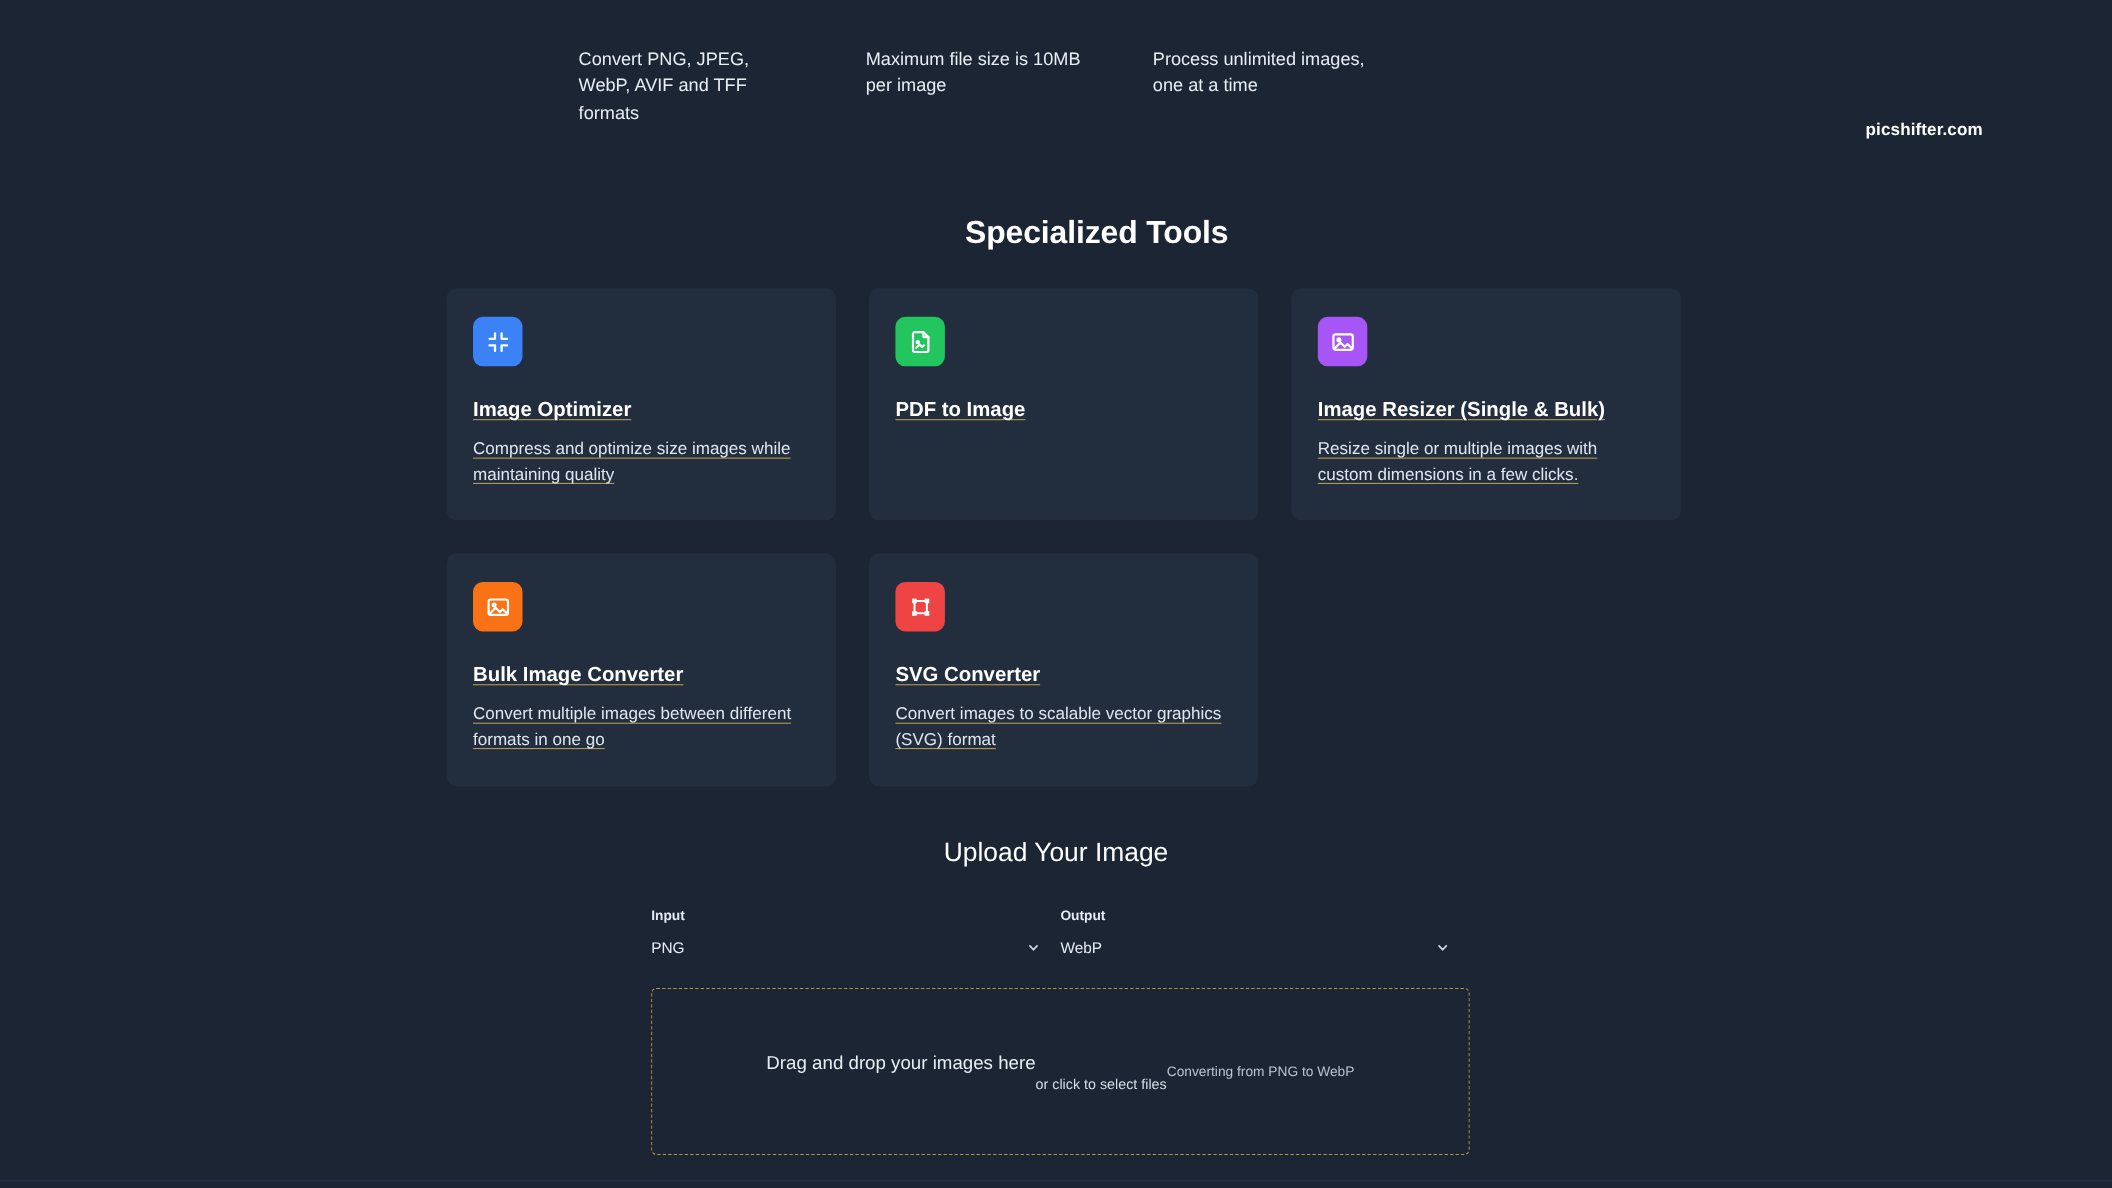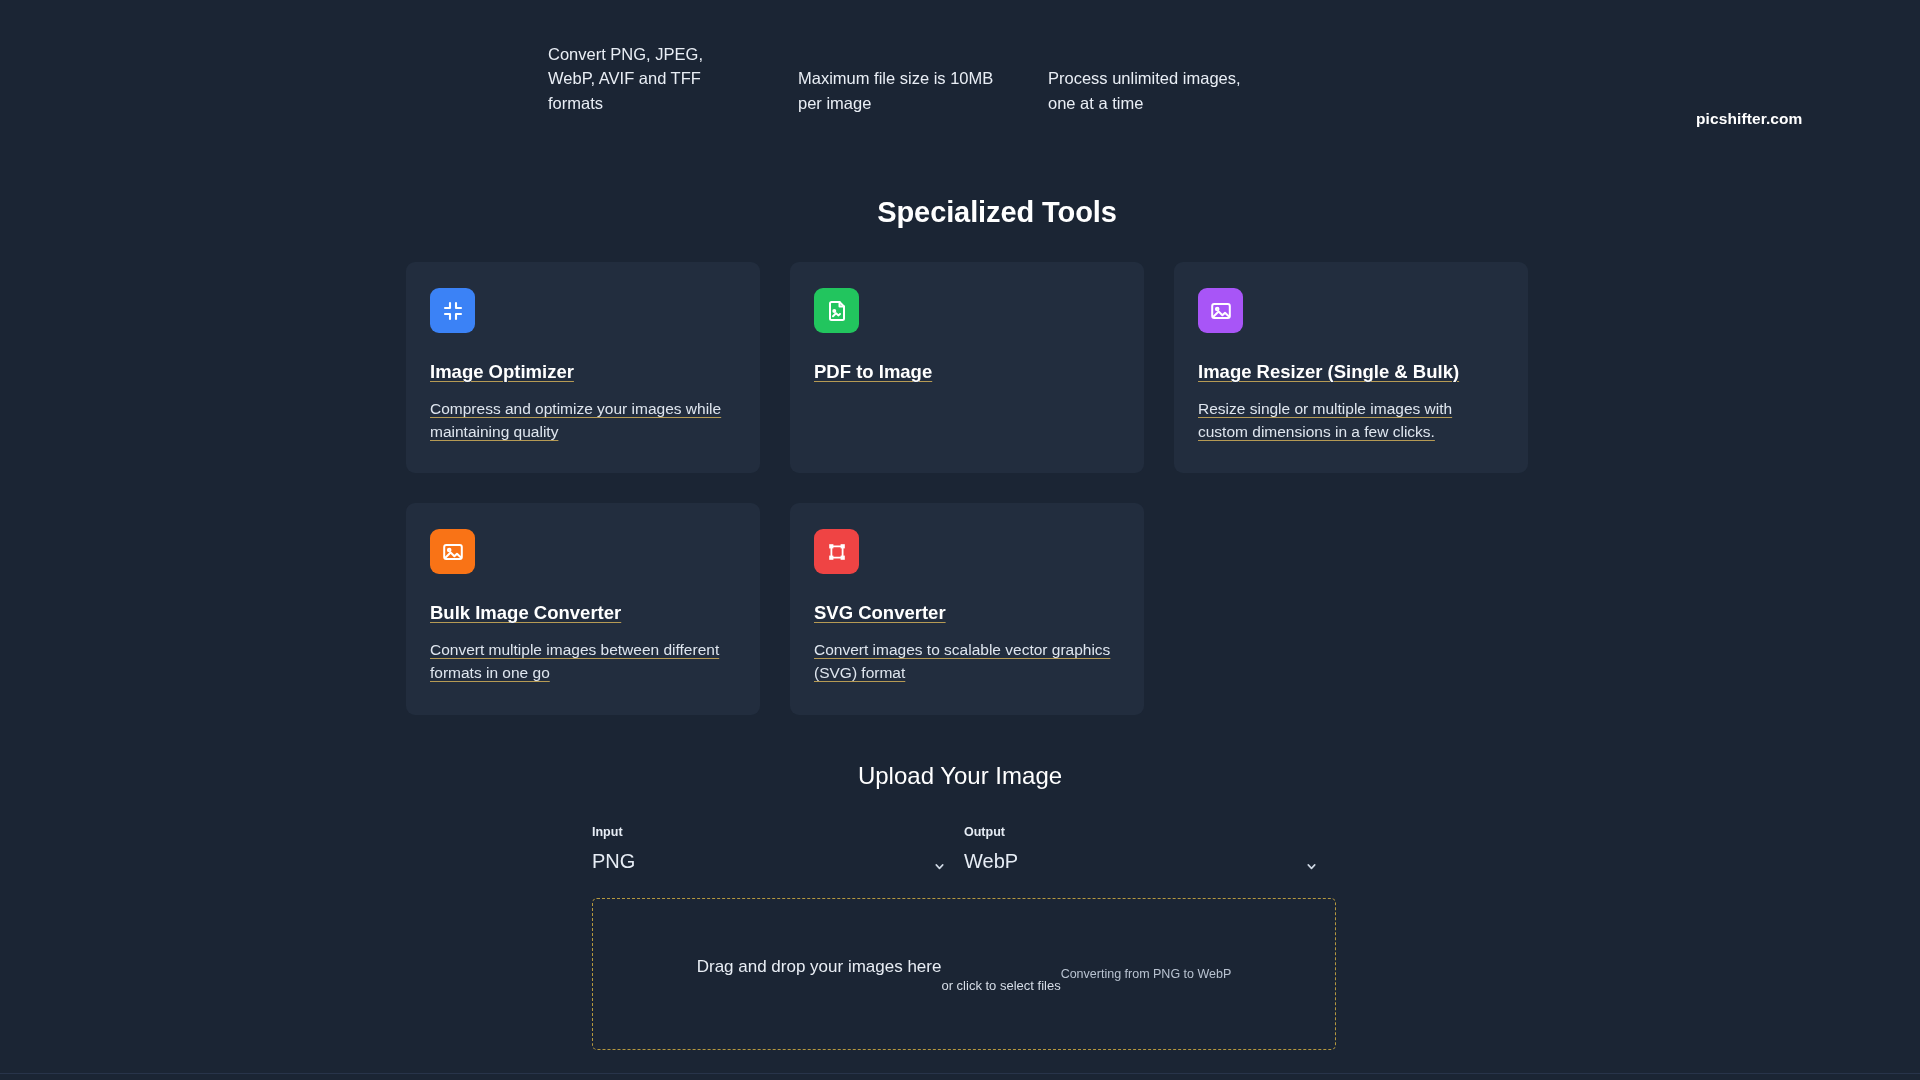--- a/index.html
+++ b/index.html
@@ -21,25 +21,24 @@
   .page {
     position: relative;
     width: 1920px;
     height: 1080px;
   }
 
   
   .feature-strip {
     position: absolute;
     top: 42px;
-    left: 548px;
+    left: 526px;
     width: 1000px;
     display: flex;
-    gap: 0;
-    align-items: flex-end;
+    gap: 11px;
   }
   .feature-item {
     width: 250px;
     font-size: 16.5px;
     line-height: 1.48;
     color: #e9eef5;
     font-weight: 400;
     padding-right: 48px;
   }
 
@@ -151,21 +150,21 @@
     margin-bottom: 9px;
     display: block;
   }
   .format-select {
     width: 100%;
     height: 26px;
     background: transparent;
     border: none;
     color: #e7edf5;
     font-family: "Liberation Sans", sans-serif;
-    font-size: 20px;
+    font-size: 14px;
     display: flex;
     align-items: center;
     justify-content: space-between;
     cursor: pointer;
   }
   .chev {
     width: 13px;
     height: 13px;
     flex: none;
     color: #cfd8e4;
@@ -235,21 +234,21 @@
         <svg width="24" height="24" viewBox="0 0 24 24" fill="none" stroke="#ffffff" stroke-width="2.1" stroke-linecap="round" stroke-linejoin="round">
           <polyline points="9 4 9 9 4 9"></polyline>
           <polyline points="15 4 15 9 20 9"></polyline>
           <polyline points="9 20 9 15 4 15"></polyline>
           <polyline points="15 20 15 15 20 15"></polyline>
         </svg>
       </div>
       <div class="tool-title-row">
         <a class="tool-title" href="#">Image Optimizer</a>
       </div>
-      <div class="tool-desc">Compress and optimize your images while maintaining quality</div>
+      <div class="tool-desc">Compress and optimize size images while maintaining quality</div>
     </div>
 
     <div class="tool-card">
       <div class="tool-icon" style="background:#22c55e;">
         <svg width="24" height="24" viewBox="0 0 24 24" fill="none" stroke="#ffffff" stroke-width="2" stroke-linecap="round" stroke-linejoin="round">
           <path d="M14.5 3H6.5A1.5 1.5 0 0 0 5 4.5v15A1.5 1.5 0 0 0 6.5 21h11a1.5 1.5 0 0 0 1.5-1.5V7.5z"></path>
           <polyline points="14.5 3 14.5 7.5 19 7.5"></polyline>
           <circle cx="9.3" cy="12" r="1"></circle>
           <polyline points="8 17.2 11 14.2 13.3 16.4 15 15"></polyline>
         </svg>

